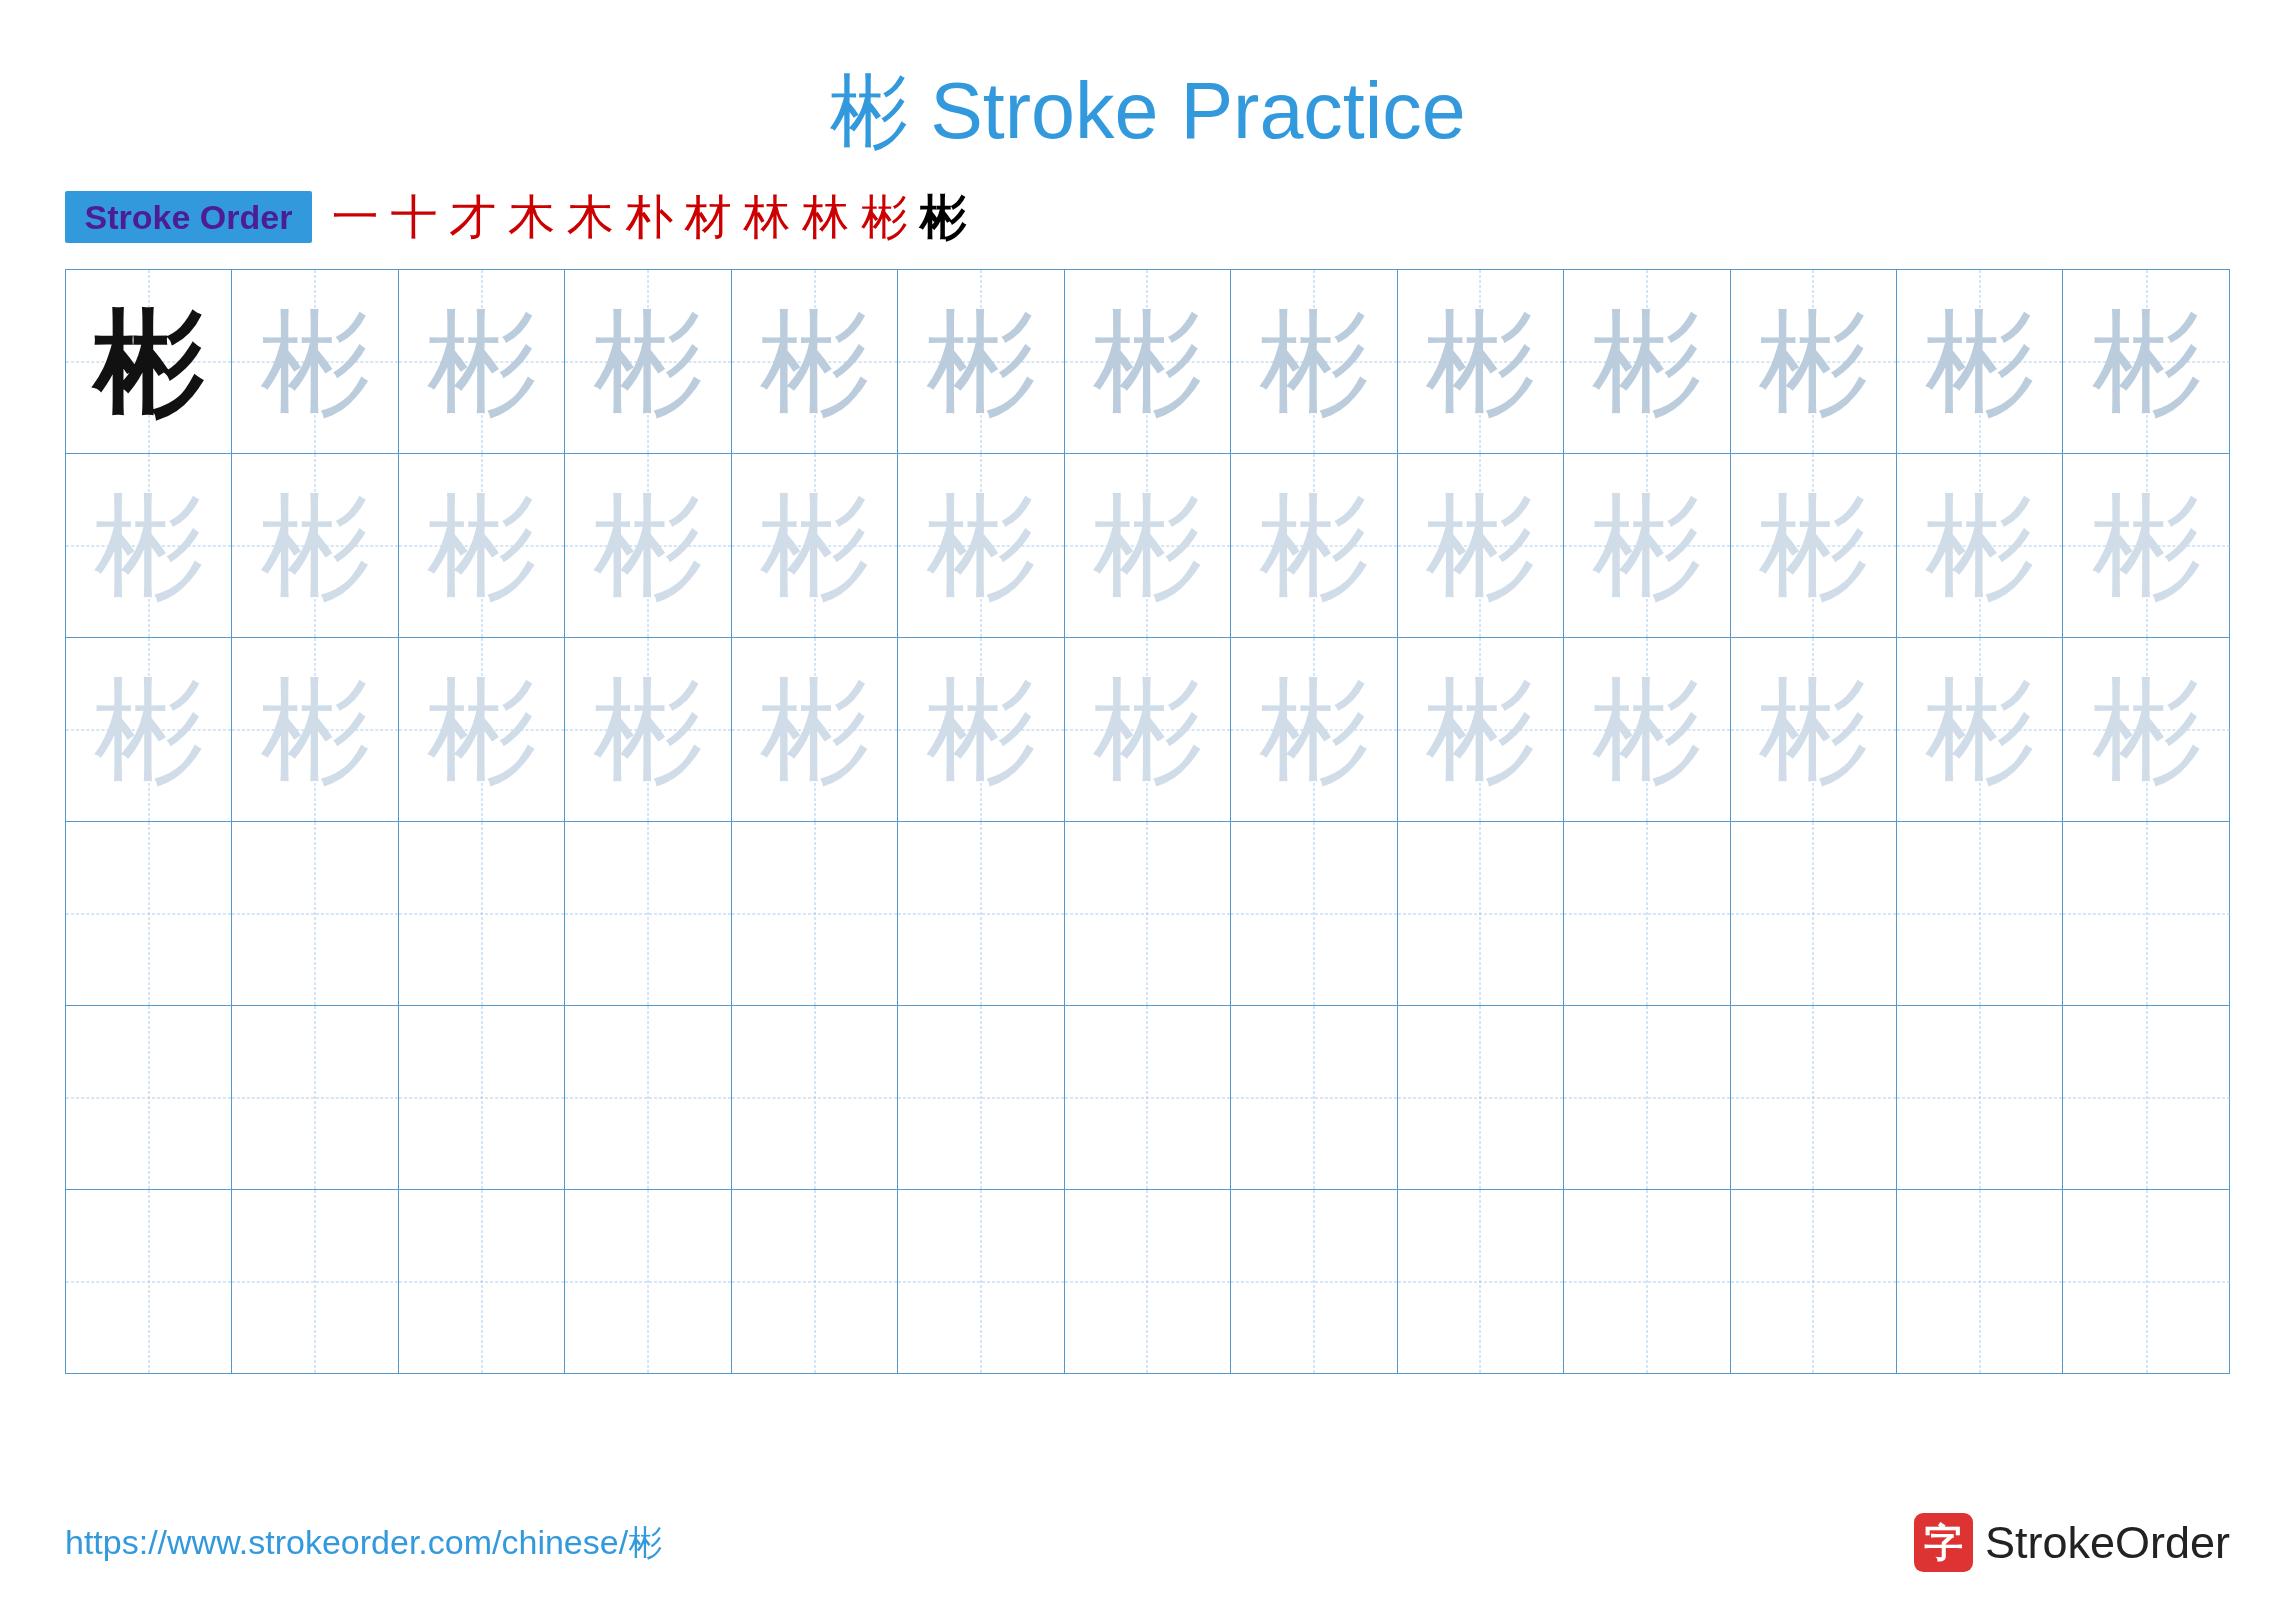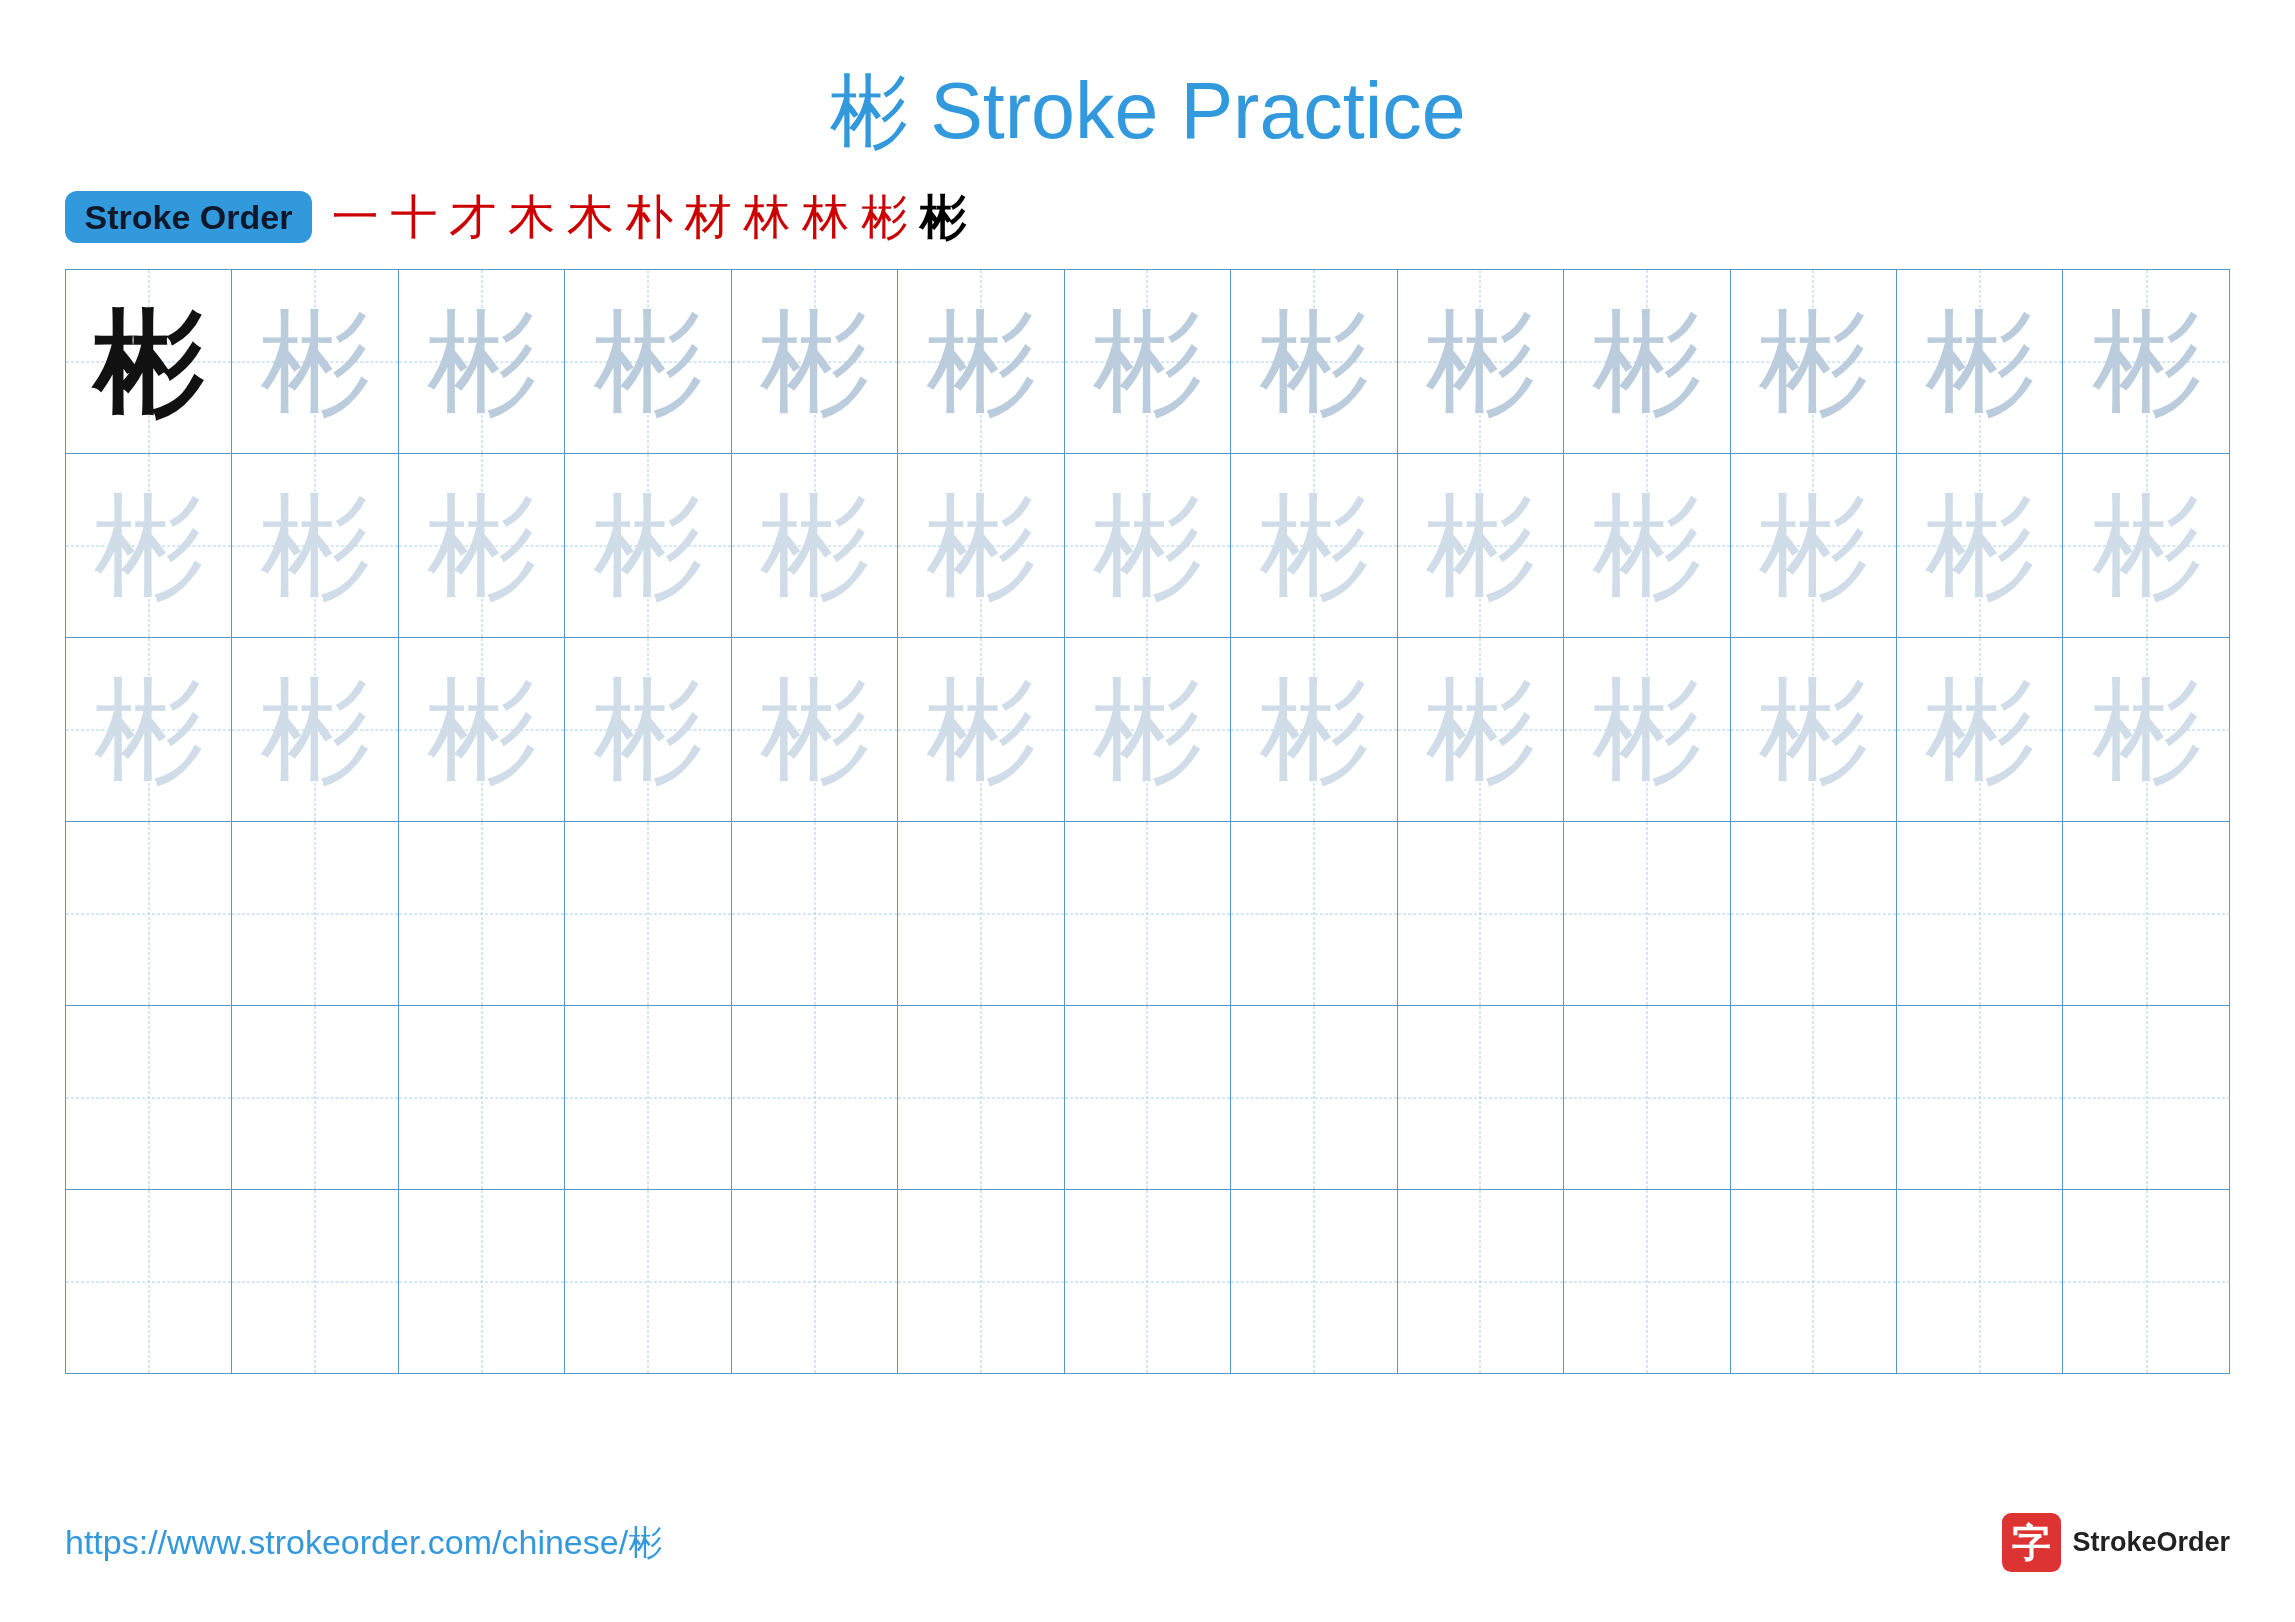--- a/index.html
+++ b/index.html
@@ -29,25 +29,25 @@
     .stroke-order-row {
       display: flex;
       align-items: center;
       padding-left: 65px;
       padding-bottom: 26px;
       gap: 19.6px;
     }
 
     .stroke-order-badge {
       background: #3399dd;
-      color: #0f172a;
+      color: #4c1d95;
       font-size: 34px;
       font-weight: bold;
       padding: 6.5px 19.6px;
-      border-radius: 12px;
+      border-radius: 2px;
       white-space: nowrap;
     }
 
     .stroke-steps {
       display: flex;
       align-items: center;
       gap: 11.8px;
     }
 
     .stroke-step {
@@ -176,22 +176,22 @@
       display: flex;
       align-items: center;
       justify-content: center;
       color: white;
       font-size: 39px;
       font-weight: bold;
       font-family: serif;
     }
 
     .footer-brand-name {
-      font-size: 27px;
-      font-weight: bold;
+      font-size: 45px;
+      font-weight: normal;
       color: #222222;
     }
   </style>
 </head>
 <body>
 
 <h1 class="page-title">
   <span class="char">彬</span>
   <span> Stroke Practice</span>
 </h1>

